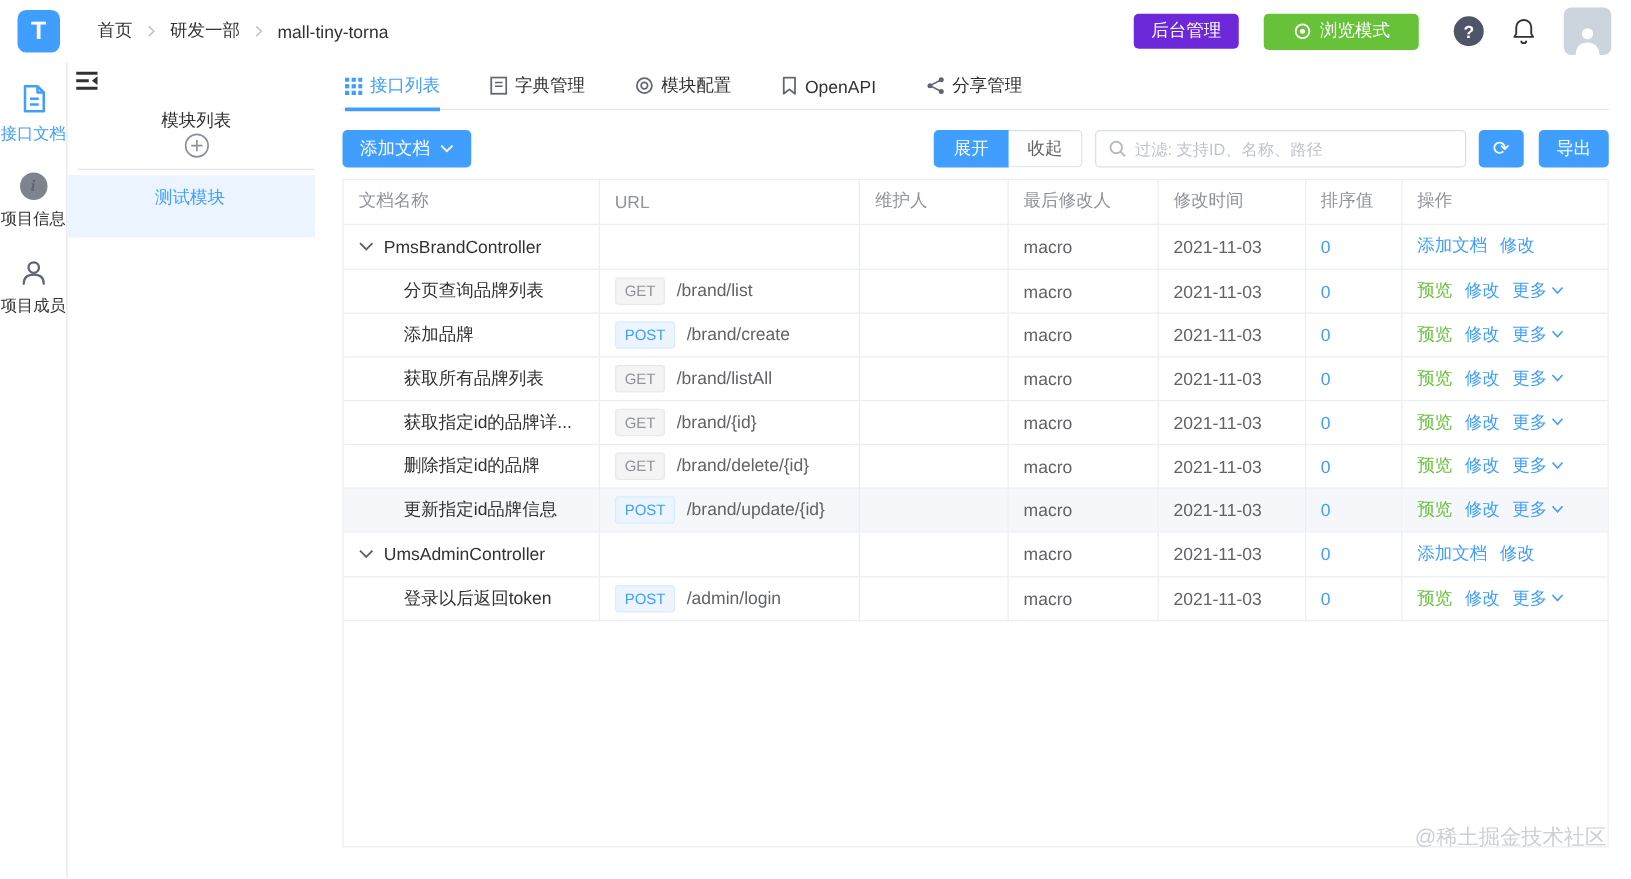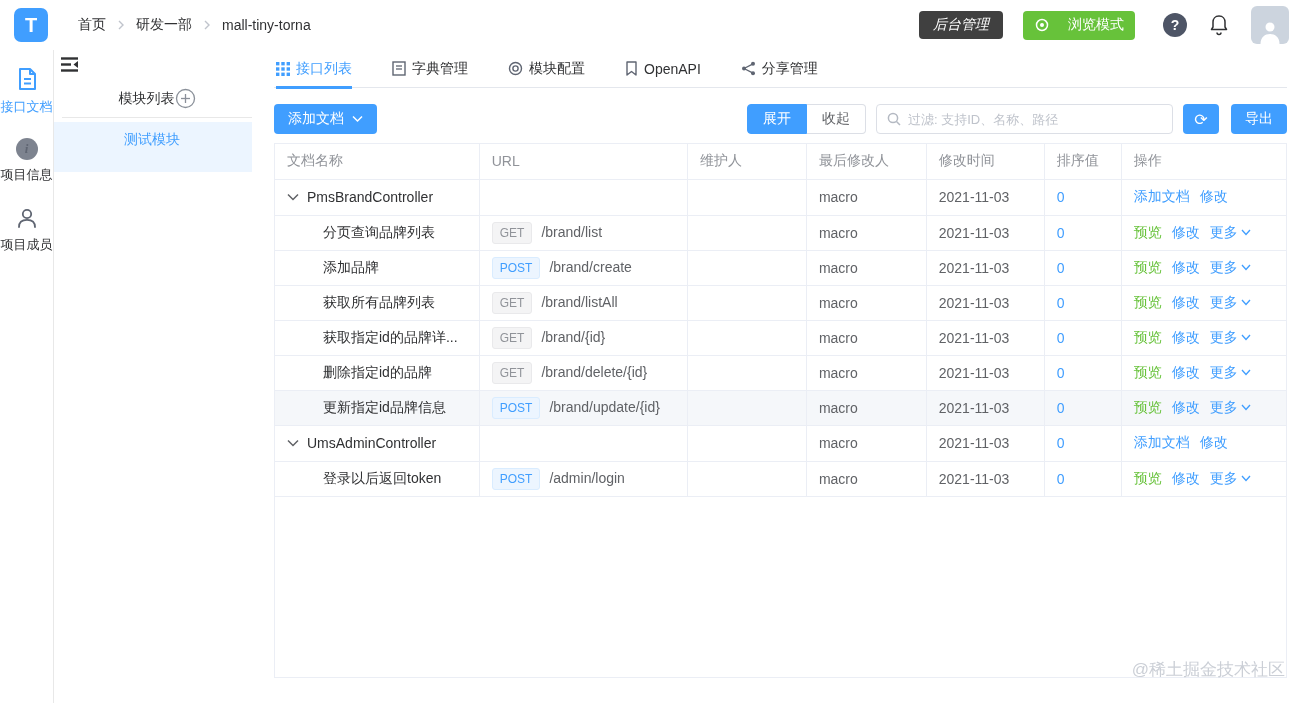--- a/index.html
+++ b/index.html
@@ -10,22 +10,22 @@
   
   .topbar { height:50px; display:flex; align-items:center; padding:0 16px 0 14px; background:#fff; }
   .logo { width:34px; height:34px; border-radius:7px; background:#409eff; color:#fff; font-weight:bold;
           font-size:20px; display:flex; align-items:center; justify-content:center; cursor:pointer; }
   .breadcrumb { display:flex; align-items:center; margin-left:30px; gap:10px; }
   .bc-item { color:#303133; cursor:pointer; }
   .bc-sep { color:#c0c4cc; display:flex; align-items:center; }
   .topbar-right { margin-left:auto; display:flex; align-items:center; }
   .btn { border:none; border-radius:4px; color:#fff; font-size:14px; cursor:pointer;
          display:inline-flex; align-items:center; justify-content:center; font-family:inherit; }
-  .btn-admin { background:#404040; height:28px; padding:0 14px;font-style:italic; }
-  .btn-browse { background:#67c23a; height:29px; padding:0 11px; margin-left:20px; gap:18px; }
+  .btn-admin { background:#6d28d9; height:28px; padding:0 14px; }
+  .btn-browse { background:#67c23a; height:29px; padding:0 23px; margin-left:20px; gap:6px; }
   .help-circle { width:24px; height:24px; border-radius:50%; background:#4e5566; color:#fff; font-size:14px;
                  font-weight:bold; display:flex; align-items:center; justify-content:center; margin-left:28px; cursor:pointer; }
   .bell { margin-left:22px; color:#303133; cursor:pointer; display:flex; }
   .avatar { width:38px; height:38px; border-radius:6px; background:#ccd4de; margin-left:22px; cursor:pointer;
             display:flex; align-items:flex-end; justify-content:center; overflow:hidden; }
 
   
   .bodyrow { display:flex; height:653px; }
 
   
@@ -36,21 +36,21 @@
   .rail-item.active { color:#409eff; }
   .rail-item.active .ric { color:#409eff; }
   .info-badge { width:22px; height:22px; border-radius:50%; background:#7d838f; color:#fff; font-size:13px;
                 font-style:italic; font-weight:bold; font-family:"Liberation Serif",serif;
                 display:flex; align-items:center; justify-content:center; }
 
   
   .module-panel { width:220px; flex:none; padding-top:4px; }
   .fold-btn { margin:2px 0 0 6px; display:inline-flex; color:#303133; cursor:pointer; }
   .panel-head { margin:6px 22px 0 8px; padding:6px 2px 8px; border-bottom:1px solid #e8e8e8;
-                display:flex; align-items:center; justify-content:center; }
+                display:flex; align-items:center; justify-content:center;flex-direction:column; }
   .panel-title { color:#303133; font-size:14px; }
   .plus-btn { color:#8a9099; display:flex; cursor:pointer; }
   .module-item { margin-top:4px; width:198px; height:50px; line-height:34px; padding-left:70px;
                  font-size:14px; color:#606266; cursor:pointer; }
   .module-item.active { background:#ecf5ff; color:#409eff; }
 
   
   .main { flex:1; padding-right:18px; min-width:0; }
   .tabs { display:flex; height:38px; border-bottom:1px solid #e4e7ed; align-items:center; padding-left:2px; }
   .tab { display:flex; align-items:center; gap:6px; height:38px; margin-right:40px; color:#303133;

